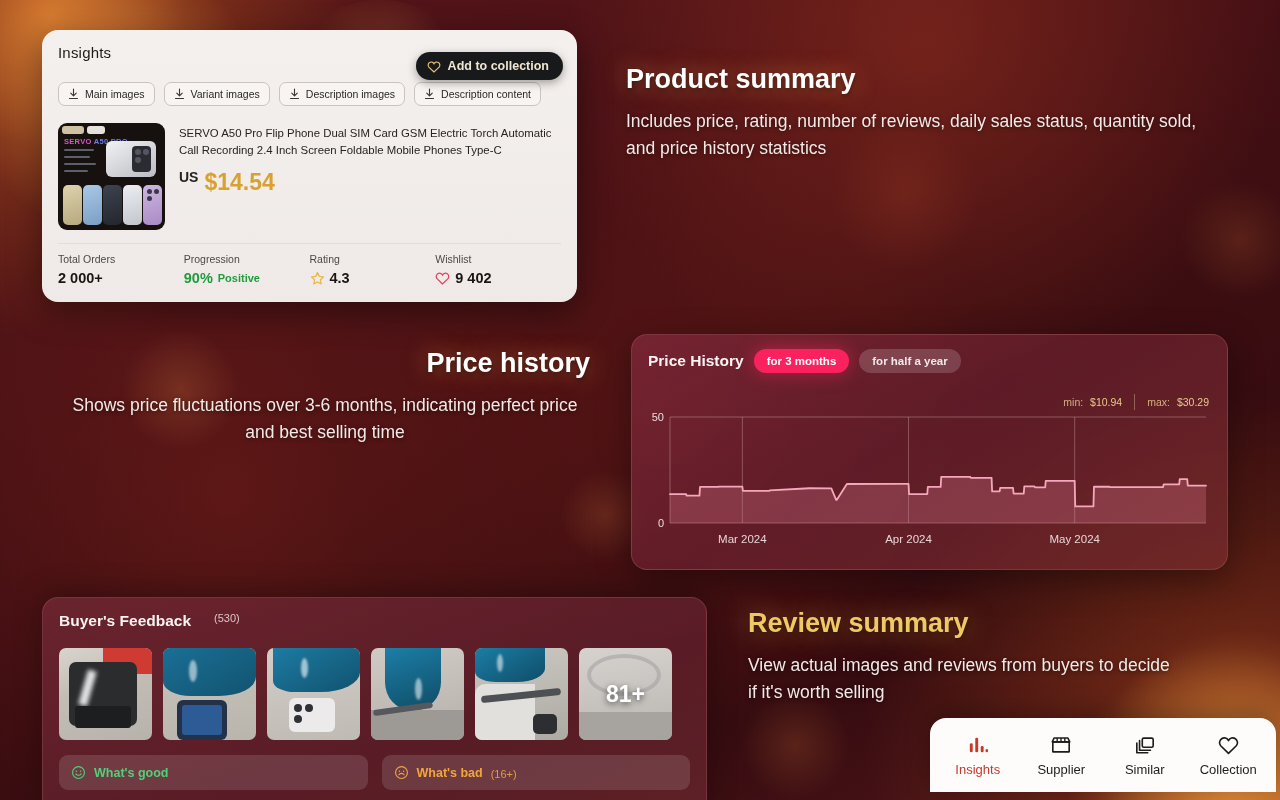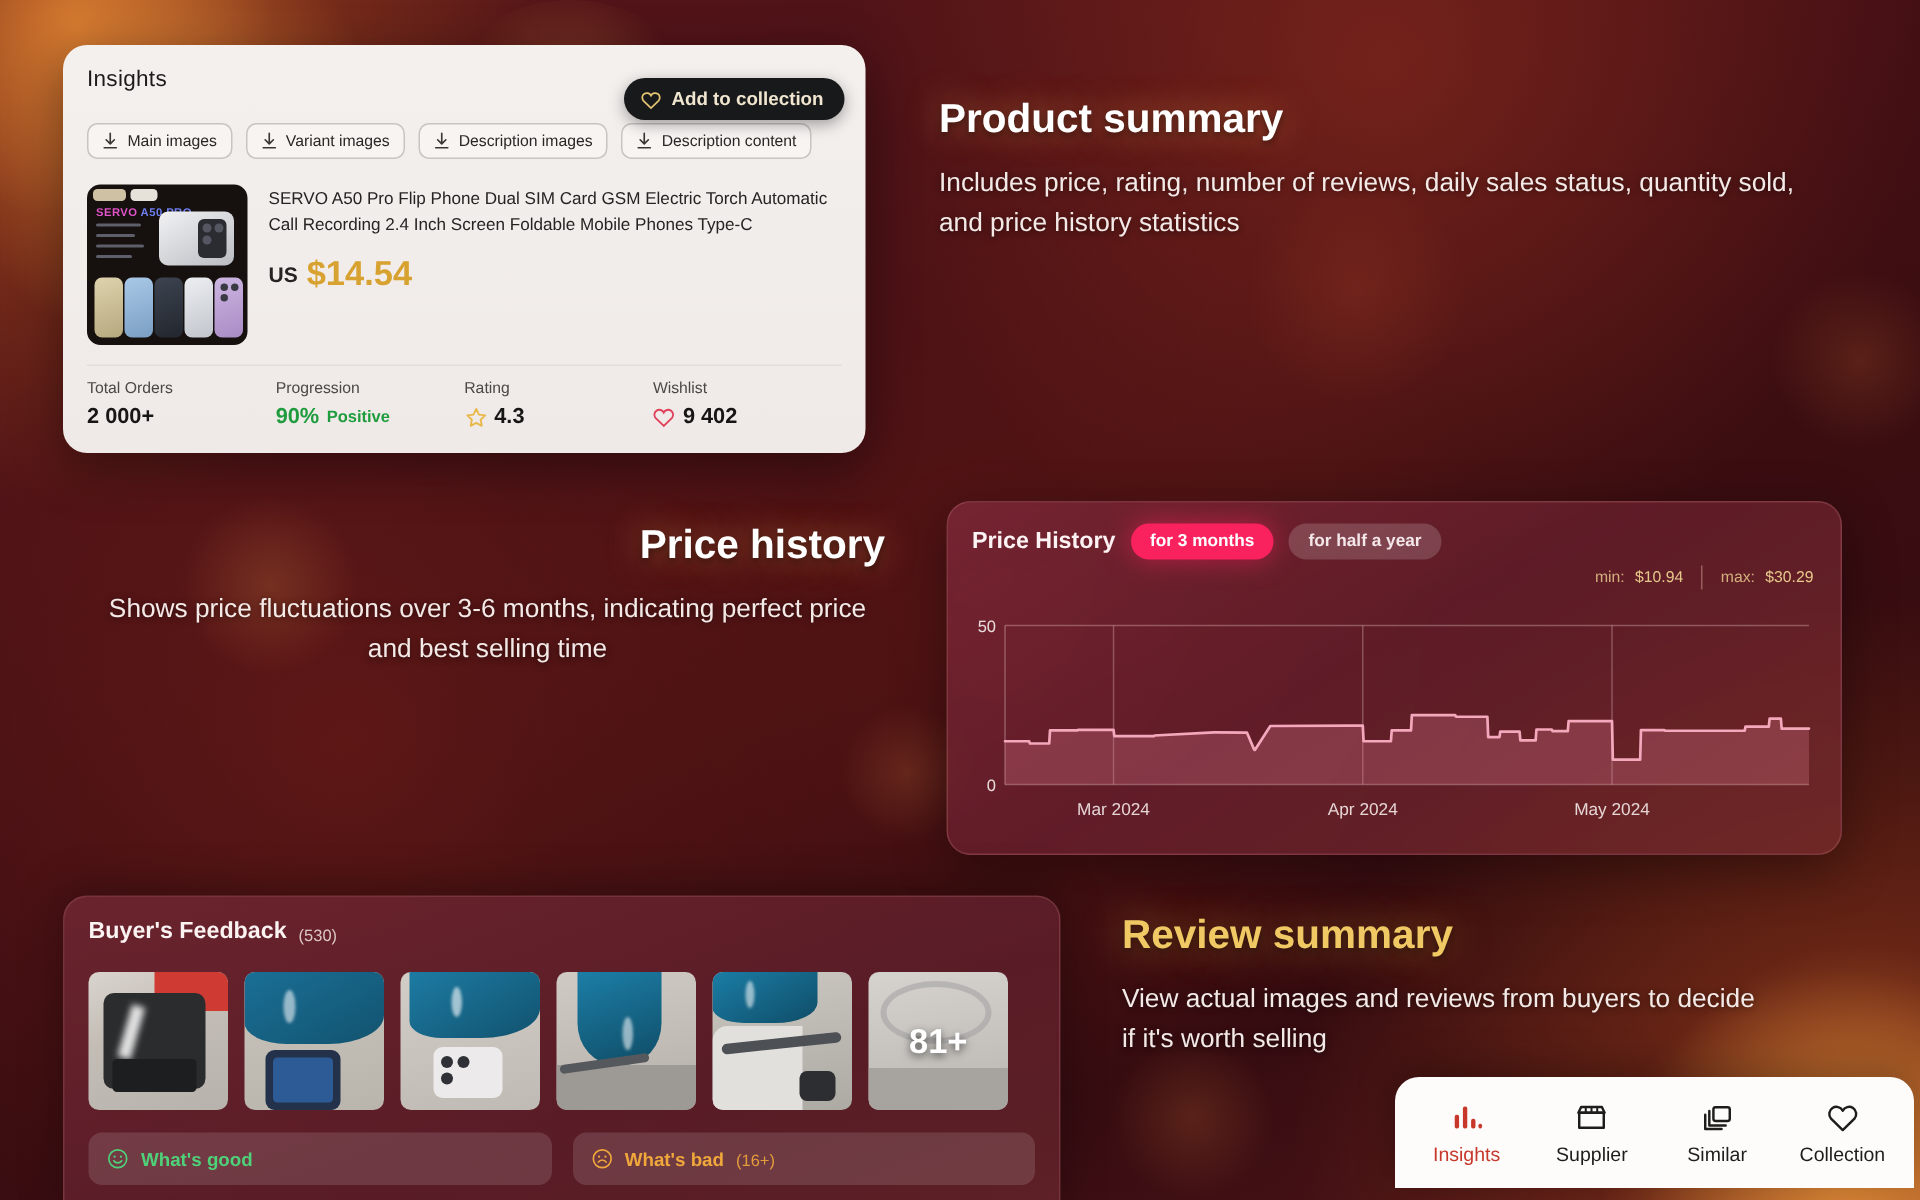--- a/index.html
+++ b/index.html
@@ -48,21 +48,21 @@
   }
   #prod-row{ display:flex; gap:14px; margin-top:17px; }
   #prod-thumb{
     width:107px; height:107px; flex:0 0 107px; border-radius:9px; overflow:hidden;
     position:relative; background:#16110f;
   }
   #prod-thumb .ph{ position:absolute; border-radius:4px; }
   #prod-info{ flex:1; padding-top:2px; }
   #prod-title{ font-size:11.4px; line-height:17px; color:#262322; }
   #prod-price{ margin-top:10px; font-size:23px; font-weight:700; color:#d8a230;
-    display:flex; align-items:center; gap:6px; }
+    display:flex; align-items:flex-start; gap:6px; }
   #prod-price .us{ font-size:14px; color:#262322; font-weight:700; }
   #stats-row{
     display:flex; margin-top:13px; padding-top:0;
     border-top:1px solid rgba(0,0,0,.06);
   }
   .stat{ flex:1; padding-top:9px; }
   .stat .lab{ font-size:10.5px; color:#4c4846; }
   .stat .val{ font-size:14.5px; font-weight:700; color:#181615; margin-top:5px;
     display:flex; align-items:center; gap:5px; }
   .stat .val .pos{ color:#1f9c3e; }
@@ -91,39 +91,39 @@
     box-shadow:0 10px 34px rgba(0,0,0,.38);
     padding:14px 16px;
     backdrop-filter:blur(2px);
   }
   #ph-head{ display:flex; align-items:center; gap:10px; }
   #ph-title{ font-size:15.5px; font-weight:700; color:#fdf3f4; }
   .ph-tab{ font-size:11.5px; font-weight:700; padding:6px 13px; border-radius:14px;
     cursor:pointer; color:#fff; }
   .ph-tab.active{ background:#f9215e; box-shadow:0 0 18px rgba(249,33,94,.55); }
   .ph-tab.idle{ background:rgba(255,255,255,.17); color:#f4e7ea; }
-  #ph-minmax{ position:absolute; right:18px; top:42px; display:flex; align-items:center;
+  #ph-minmax{ position:absolute; right:18px; top:59px; display:flex; align-items:center;
     gap:12px; font-size:10.5px; color:#e8c98c; }
   #ph-minmax .sep{ width:1px; height:16px; background:rgba(255,220,190,.35); }
   #ph-minmax .k{ opacity:.85; margin-right:4px; }
   #ph-plot{ position:absolute; left:16px; top:70px; width:565px; height:148px; }
   #ph-plot svg{ display:block; }
   .ax-lab{ fill:#e9dcdc; font-size:11px; font-family:"Liberation Sans", sans-serif; }
   .x-lab{ fill:#e6d6d6; font-size:11.5px; font-family:"Liberation Sans", sans-serif; }
 
   
   #bf-card{
     left:42px; top:597px; width:665px; height:215px;
     border-radius:16px 16px 0 0;
     background:linear-gradient(160deg, rgba(112,40,52,.82) 0%, rgba(96,32,44,.80) 60%, rgba(104,38,44,.78) 100%);
     border:1px solid rgba(255,180,190,.15);
     box-shadow:0 -4px 30px rgba(0,0,0,.32);
     padding:14px 16px;
   }
-  #bf-head{ display:flex; align-items:flex-end; gap:8px; }
+  #bf-head{ display:flex; align-items:flex-start; gap:23px; }
   #bf-title{ font-size:15.5px; font-weight:700; color:#fbf2f2; }
   #bf-count{ font-size:11px; color:#dcc6c6; }
   #bf-thumbs{ display:flex; gap:11px; margin-top:18px; }
   .bf-thumb{ width:93px; height:92px; border-radius:7px; overflow:hidden;
     position:relative; background:#8d9196; cursor:pointer; }
   .bf-thumb .more{ position:absolute; inset:0; display:flex; align-items:center;
     justify-content:center; font-size:23px; font-weight:700; color:#fff;
     text-shadow:0 2px 6px rgba(0,0,0,.6); }
   #bf-tags{ display:flex; gap:14px; margin-top:15px; }
   .bf-tag{ flex:1; background:rgba(255,255,255,.13); border-radius:9px;

